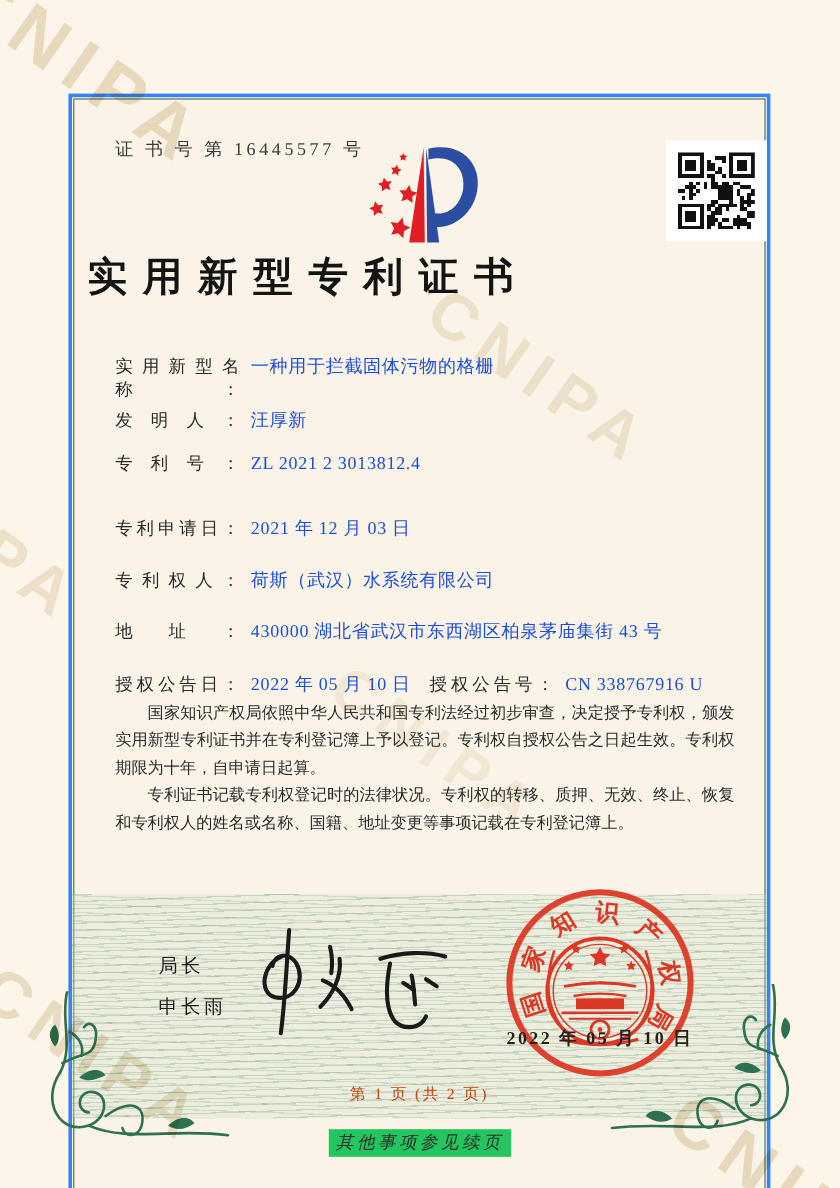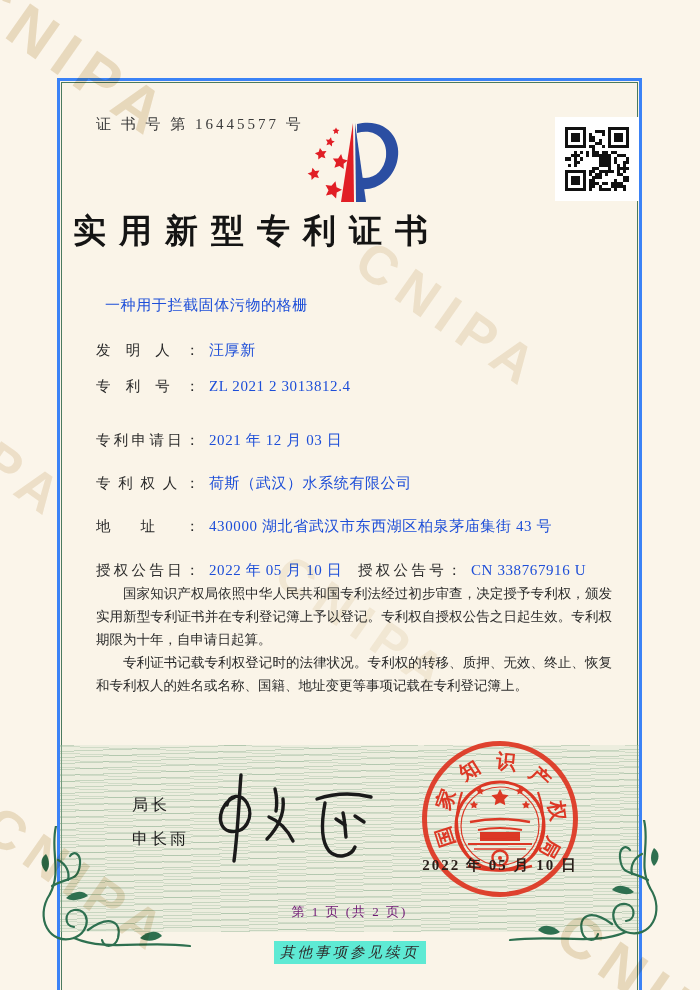--- a/index.html
+++ b/index.html
@@ -54,26 +54,26 @@
   .seal{position:absolute;left:355px;top:653px;width:170px;height:170px;opacity:.95;}
   .seal-ring{position:absolute;left:7px;top:7px;width:156px;height:156px;border-radius:50%;
              border:5px solid rgba(221,47,27,.95);box-sizing:border-box;}
   .arc-char{position:absolute;left:85px;top:85px;font-size:20px;font-weight:700;color:#dd2f1c;
             line-height:1;}
   .seal-emblem{position:absolute;left:39px;top:42px;}
   .seal-date{position:absolute;left:0;top:122px;width:100%;text-align:center;font-size:15px;
              letter-spacing:2px;color:#1f1410;font-weight:600;}
   
   .page-info{position:absolute;left:0;top:822px;width:100%;text-align:center;
-             font-size:13px;letter-spacing:2px;color:#701a75;}
+             font-size:13px;letter-spacing:2px;color:#c2410c;}
   .flourish{position:absolute;z-index:4;pointer-events:none;}
   .flourish-left{left:22px;top:826px;}
   .flourish-right{left:508px;top:820px;transform:scaleX(-1);}
   .continuation{position:absolute;left:50%;top:941px;transform:translateX(-50%);
-                background:#5eead4;padding:2px 6px;font-size:14.5px;letter-spacing:3px;
+                background:#22c55e;padding:2px 6px;font-size:14.5px;letter-spacing:3px;
                 color:#2e2e2e;z-index:7;font-style:italic;}
 </style>
 </head>
 <body>
 
 <div class="page">
 
   <span class="wm wm1">CNIPA</span>
   <span class="wm wm2">CNIPA</span>
   <span class="wm wm3">CNIPA</span>
@@ -246,20 +246,21 @@
               <rect x="14" y="20" width="1" height="1"></rect>
               <rect x="16" y="20" width="1" height="1"></rect>
               <rect x="19" y="20" width="1" height="1"></rect>
             </g>
         </svg>
       </div>
 
       <div class="title">实用新型专利证书</div>
 
       <div class="field-row" style="top:215px">
+        <span class="flabel">实用新型名称：</span>
         <span class="fvalue">一种用于拦截固体污物的格栅</span>
       </div>
       <div class="field-row" style="top:260px">
         <span class="flabel">发明人：</span>
         <span class="fvalue">汪厚新</span>
       </div>
       <div class="field-row" style="top:296px">
         <span class="flabel">专利号：</span>
         <span class="fvalue">ZL 2021 2 3013812.4</span>
       </div>

